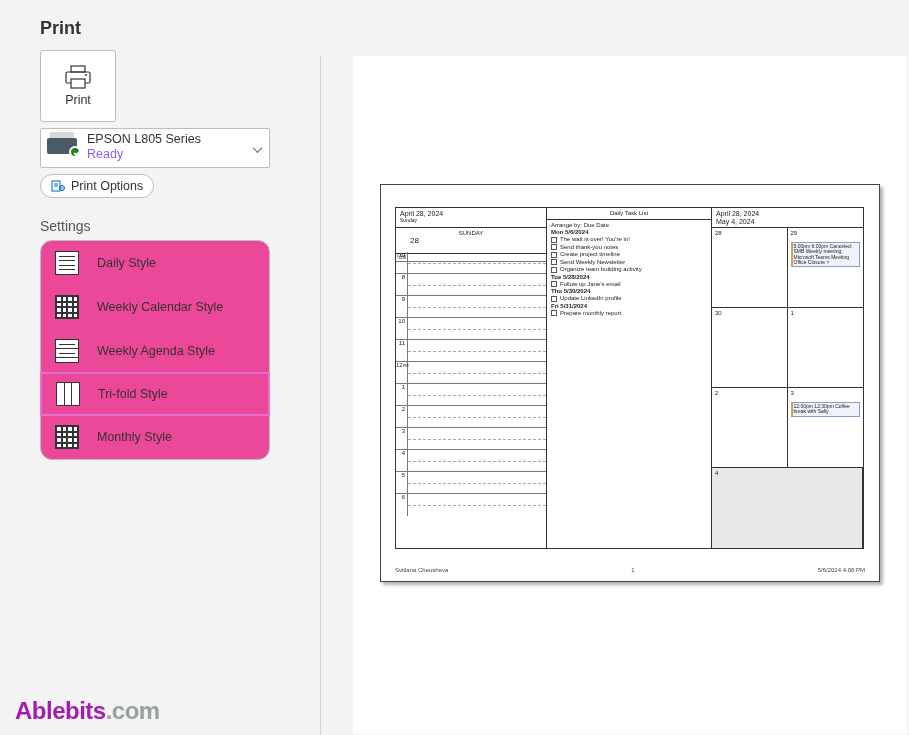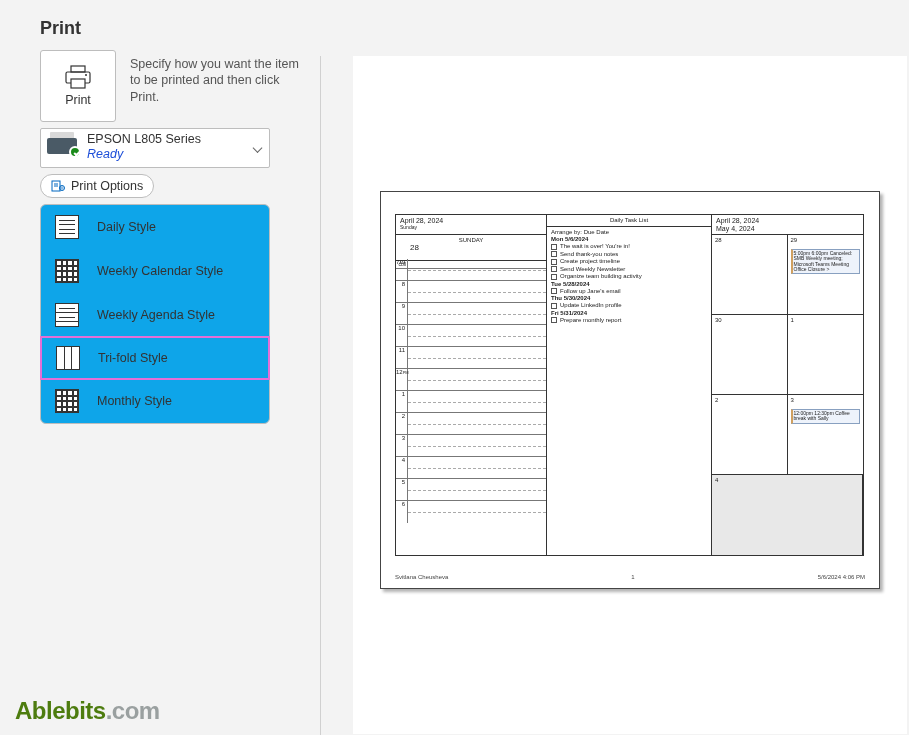--- a/index.html
+++ b/index.html
@@ -88,35 +88,35 @@
   .printer-ok {
     width:12px;height:12px;background:#1a8a1a;border-radius:50%;border:2px solid #fff;
     position:absolute;bottom:0;right:-2px;
   }
   .printer-ok::after{
     content:"";position:absolute;left:3px;top:3px;
     width:4px;height:2px;border-left:2px solid #fff;border-bottom:2px solid #fff;transform:rotate(-45deg);
   }
   .printer-text { line-height:1.2; font-size:12.5px; }
   .printer-text .pname { color:#333; }
-  .printer-text .pstatus { color:#1d4ed8;font-style:italic; }
+  .printer-text .pstatus { color:#8b5cf6; }
   .chev {
     position:absolute;right:8px;top:50%;transform:translateY(-50%) rotate(45deg);
     width:7px;height:7px;border-right:1px solid #666;border-bottom:1px solid #666;
   }
   .print-options {
     margin-top:6px;
     border:1px solid #bdbdbd;border-radius:12px;background:#fff;
     padding:4px 10px;display:inline-flex;align-items:center;gap:6px;
     cursor:pointer;font-size:12.5px;
   }
   .po-icon{color:#0067c0;font-size:12px;line-height:1;}
   .styles-list{
     margin-top:6px;
-    border:1px solid #bdbdbd;background:#0ea5e9;border-radius:6px;
+    border:1px solid #bdbdbd;background:#ec4899;border-radius:12px;
     width:230px;
   }
   .style-row{
     display:flex;align-items:center;height:44px;padding:0 14px;gap:18px;
     cursor:pointer;font-size:12.5px;
   }
   .style-row.selected{
     border:2px solid #e66fd6;border-right-width:2px;border-left-width:2px;
     margin:-1px;
   }
@@ -132,21 +132,21 @@
   .thumb-grid{display:grid;grid-template-columns:repeat(4,1fr);grid-template-rows:repeat(4,1fr);width:100%;height:100%;}
   .thumb-grid div{border:0.5px solid #333;}
   .divider {
     position:absolute;left:320px;top:56px;bottom:0;width:1px;background:#d0d0d0;
   }
   
   .preview-area{
     position:absolute;left:353px;top:56px;width:554px;height:678px;background:#fff;
   }
   .paper{
-    position:absolute;left:27px;top:135px;width:500px;height:398px;background:#fff;
+    position:absolute;left:27px;top:128px;width:500px;height:398px;background:#fff;
     box-shadow: 3px 3px 3px rgba(0,0,0,.3);
     border:1px solid #444;
     font-size:6px;color:#222;
   }
   .paper-inner{position:absolute;left:14px;right:14px;top:22px;bottom:22px;}
   .col{position:absolute;top:0;bottom:10px;border:1px solid #333;font-size:6px;}
   .col1{left:0;width:152px;}
   .col2{left:152px;width:165px;border-left:none;}
   .col3{left:317px;width:152px;border-left:none;}
   .col-header{height:20px;border-bottom:1px solid #333;padding:2px 4px;}
@@ -172,39 +172,38 @@
   .weekcell.last-col{border-right:none;}
   .weekcell.last-row{border-bottom:none;}
   .weekcell.shade{background:#e8e8e8;}
   .event-box{font-size:5px;line-height:1.05;background:#eef3fb;border:0.5px solid #88a0c0;padding:1px;margin-top:6px;}
   .event-left-bar{border-left:2px solid #d0a060;}
   .footer-bar{position:absolute;bottom:8px;left:14px;right:14px;font-size:6px;display:flex;justify-content:space-between;color:#444;}
   
   .watermark{
     position:absolute;left:15px;bottom:10px;font-size:24px;color:#9aa0a0;font-weight:600;letter-spacing:-0.5px;
   }
-  .watermark .ab{color:#4d7c0f;}
+  .watermark .ab{color:#a21caf;}
 </style>
 </head>
 <body>
 
 <div class="page-title">Print</div>
 
 <div class="left-panel">
   <div class="print-top">
     <div class="print-button">
       <svg width="28" height="24" viewBox="0 0 28 24" fill="none">
         <rect x="7" y="1" width="14" height="6" stroke="#333" stroke-width="1.2"></rect>
         <rect x="2" y="7" width="24" height="11" rx="1.5" stroke="#333" stroke-width="1.2"></rect>
         <rect x="7" y="14" width="14" height="9" stroke="#333" stroke-width="1.2" fill="#fff"></rect>
         <circle cx="22" cy="10" r="1" fill="#333"></circle>
       </svg>
       <span>Print</span>
     </div>
-    <div class="print-desc">Specify how you want the item to be printed and then click Print.</div>
   </div>
 
 
   <div class="printer-select">
     <div class="printer-icon-wrap">
       <div class="printer-tray"></div>
       <div class="printer-body"></div>
       <div class="printer-ok"></div>
     </div>
     <div class="printer-text">
@@ -218,20 +217,23 @@
     <svg class="po-icon" width="14" height="14" viewBox="0 0 14 14">
       <rect x="1" y="2" width="8" height="10" stroke="#0067c0" fill="none"></rect>
       <line x1="3" y1="5" x2="7" y2="5" stroke="#0067c0"></line>
       <line x1="3" y1="7" x2="7" y2="7" stroke="#0067c0"></line>
       <circle cx="11" cy="9" r="2.5" stroke="#0067c0" fill="none"></circle>
       <path d="M11 7v4M9 9h4" stroke="#0067c0" stroke-width="0.5"></path>
     </svg>
     <span>Print Options</span>
   </div>
 
+  <div class="section-label">
+    <span>Settings</span>
+  </div>
 
   <div class="styles-list">
     <div class="style-row">
       <div class="style-thumb">
         <div class="thumb-line"></div>
           <div class="thumb-line"></div>
           <div class="thumb-line"></div>
           <div class="thumb-line"></div>
       </div>
       <span>Daily Style</span>

